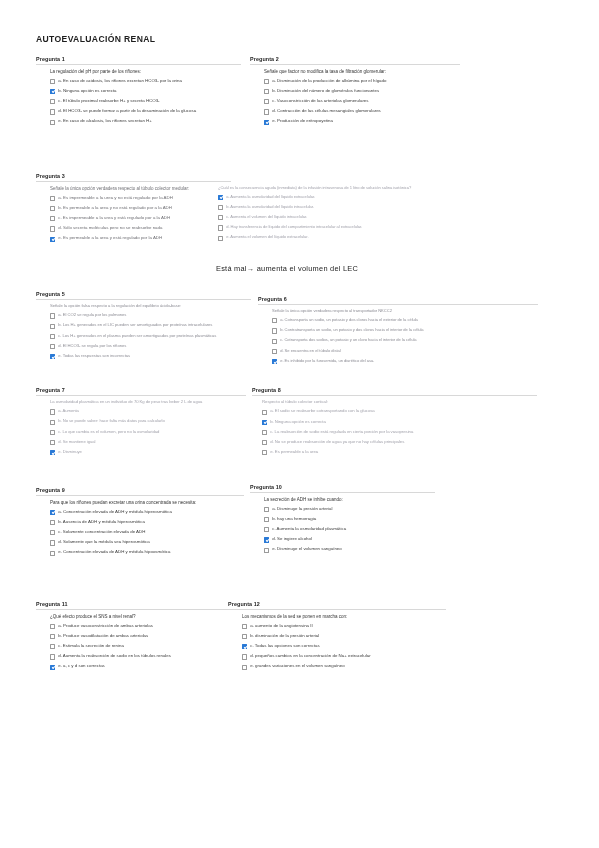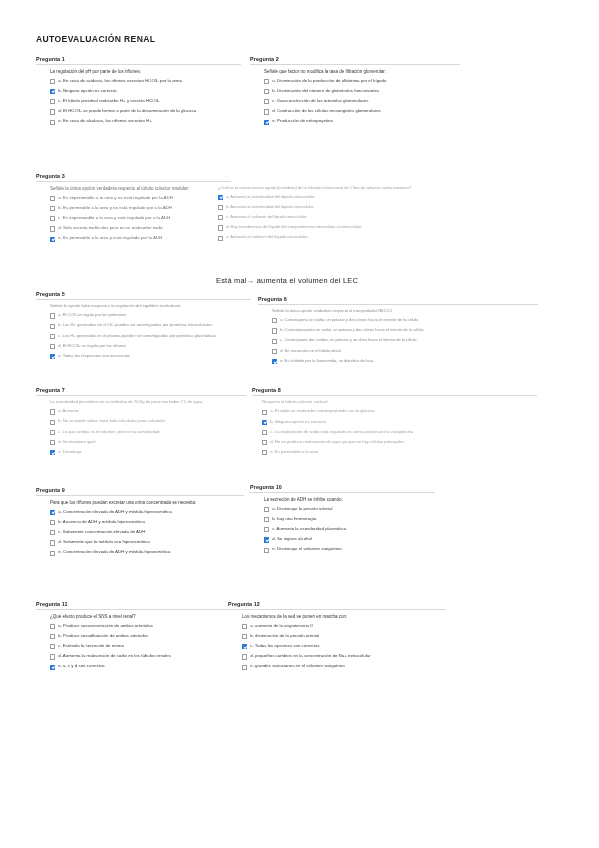--- a/index.html
+++ b/index.html
@@ -199,21 +199,21 @@
           <span class="box"></span>
           <span class="opt-label" style="font-size:4.1px;">d. Hay transferencia de líquido del compartimiento intracelular al extracelular.</span>
         </div>
       <div class="opt">
           <span class="box"></span>
           <span class="opt-label" style="font-size:4.1px;">e. Aumenta el volumen del líquido extracelular.</span>
         </div>
     </div>
   </div>
 
-  <div class="annotation" style="left:216px; top:264px;margin-top:12px;">Está mal→ aumenta el volumen del LEC</div>
+  <div class="annotation" style="left:216px; top:264px;">Está mal→ aumenta el volumen del LEC</div>
 
   <div class="qblock blur2" style="left:36px; top:291px; width:215px;">
     <div class="qhead">Pregunta 5</div>
     <div class="qbody">
       <div class="qstem" style="font-size:4.2px;">Señale la opción falsa respecto a la regulación del equilibrio ácido-base:</div>
       <div class="opt">
           <span class="box"></span>
           <span class="opt-label" style="font-size:4.2px;">a. El CO2 se regula por los pulmones</span>
         </div>
       <div class="opt">

